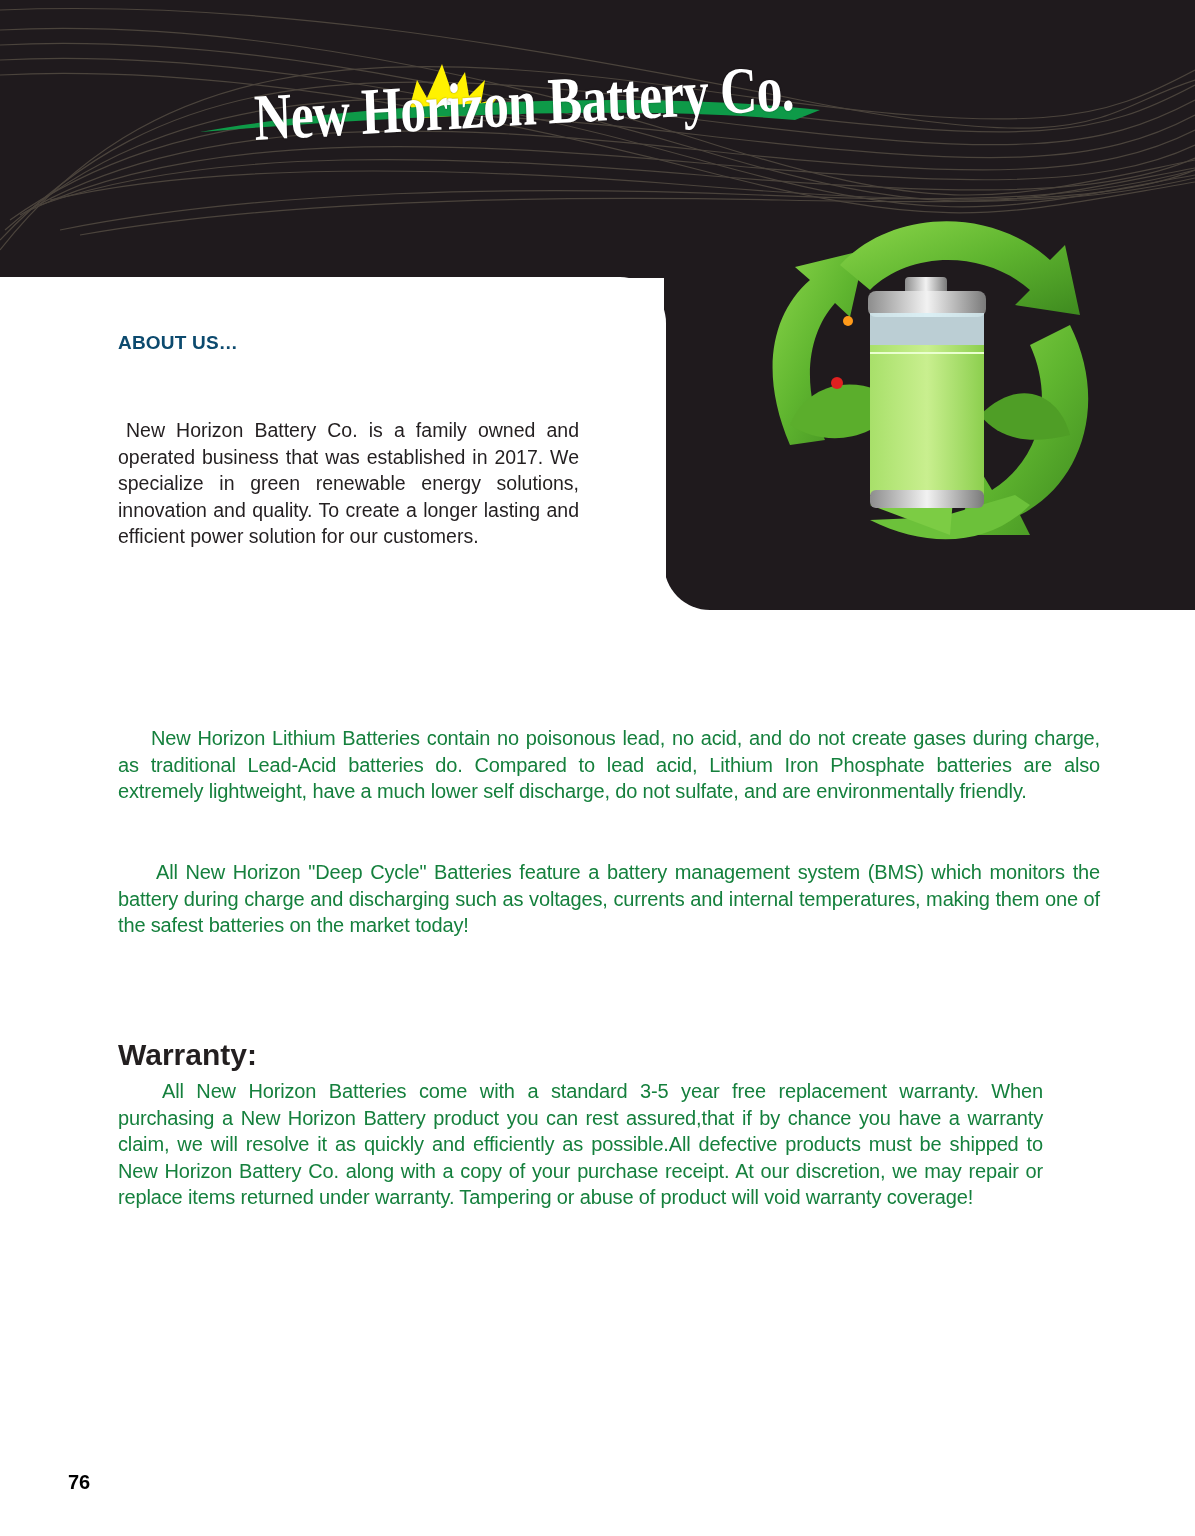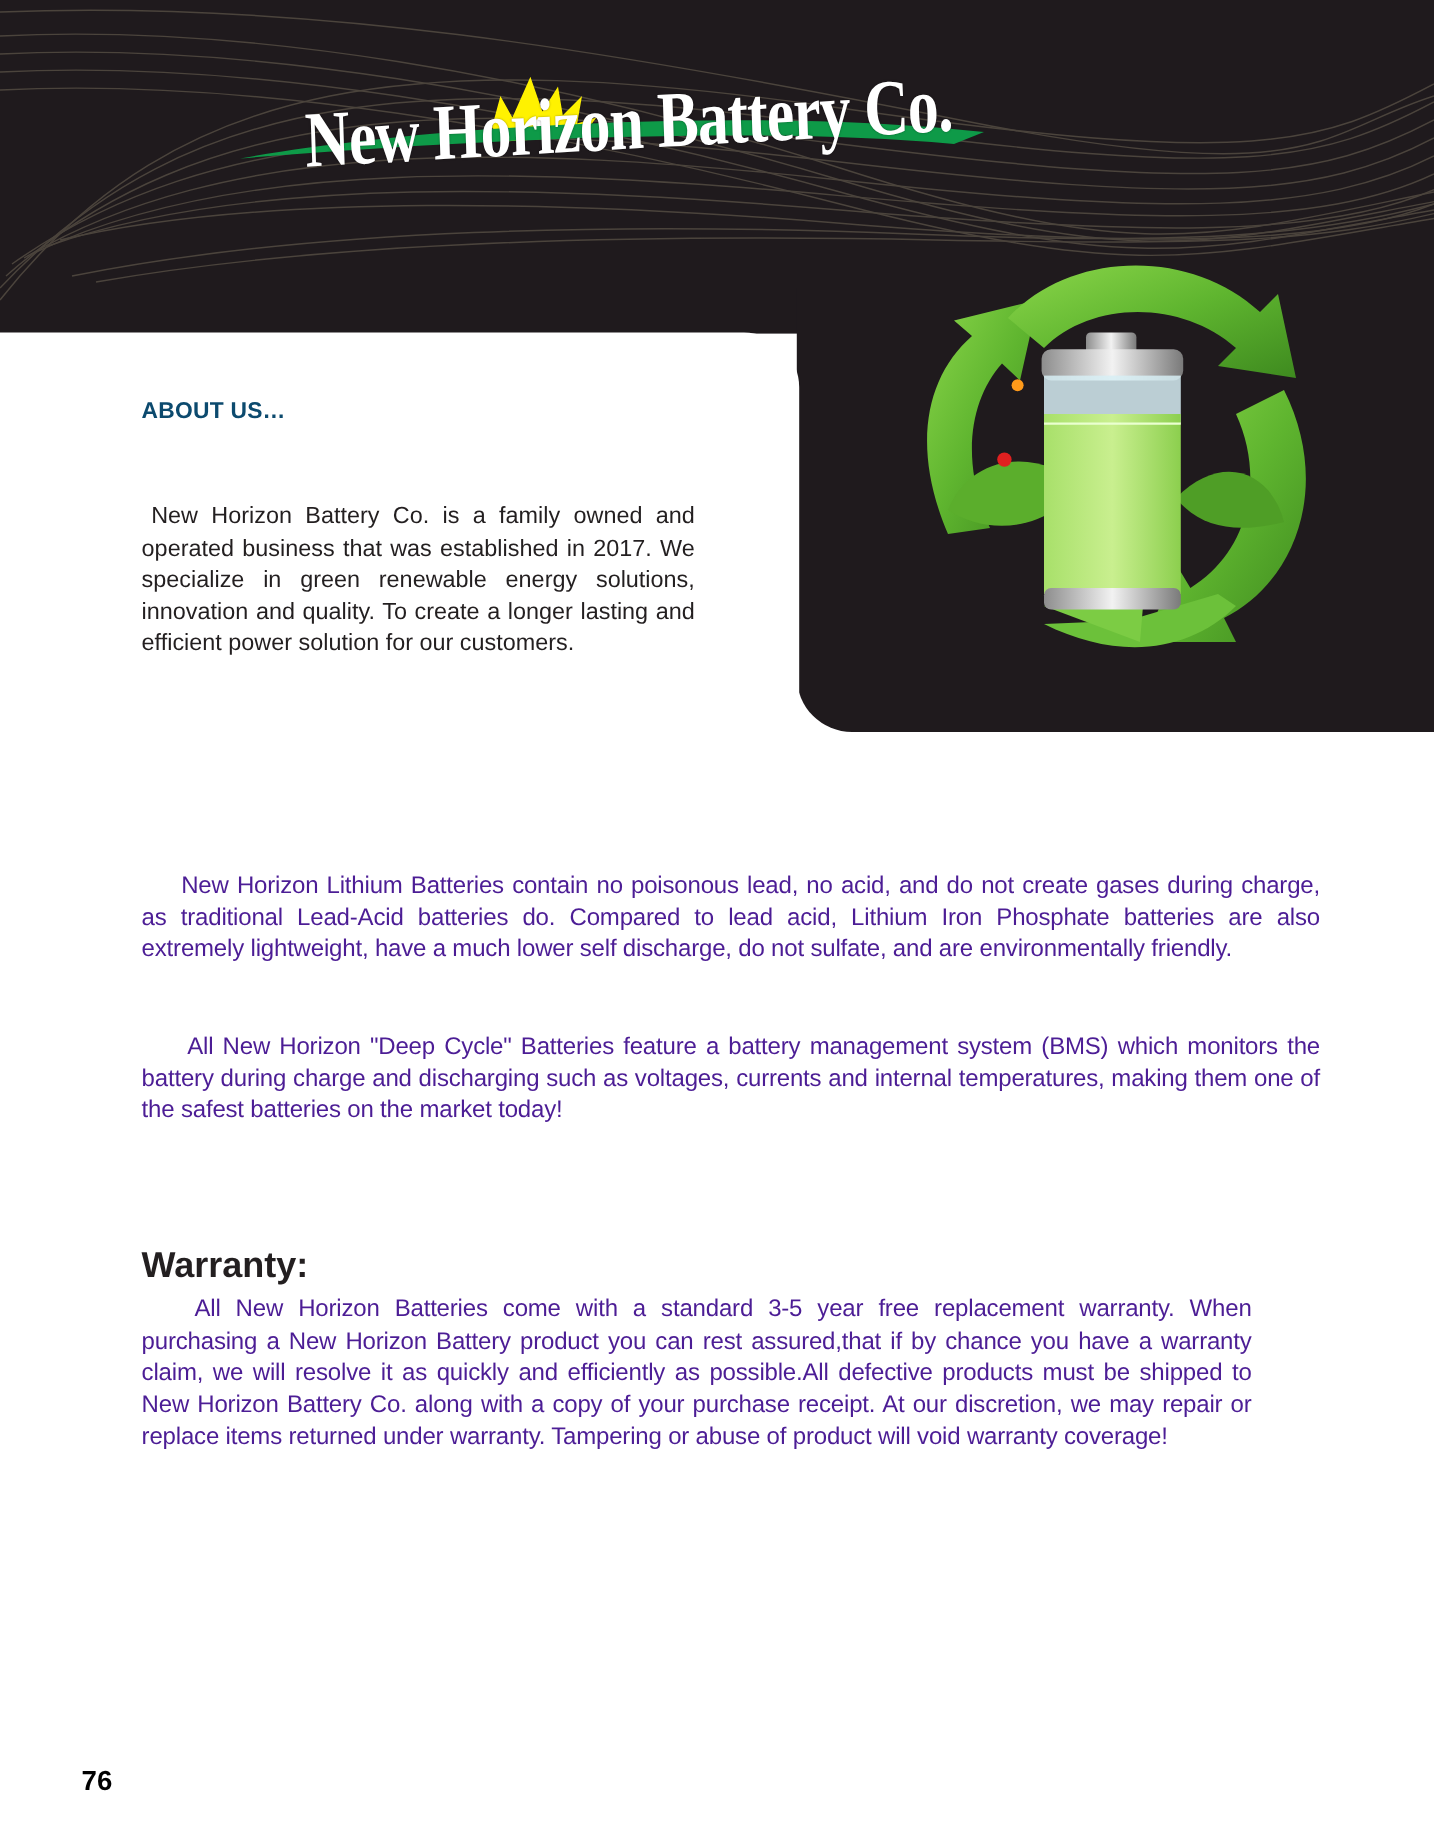--- a/index.html
+++ b/index.html
@@ -53,35 +53,35 @@
   }
   .about-body {
     position: absolute; left: 118px; top: 385px; width: 461px;
     font-size: 19.5px; line-height: 26.6px; text-align: justify; color: #231f20; margin-top: 32px;
   }
   .about-body::first-line { }
 
   
   .para {
     position: absolute; left: 118px; width: 982px;
-    font-size: 20px; line-height: 26.6px; text-align: justify; color: #4c1d95;
+    font-size: 20px; line-height: 26.6px; text-align: justify; color: #15803d;
     letter-spacing: -0.15px;
   }
   .indent { display: inline-block; }
   .p1 { top: 725px; }
   .p2 { top: 859px; }
   .warranty-title {
     position: absolute; left: 118px; top: 1038px;
     font-size: 30px; color: #231f20; font-weight: bold;
   }
   .p3 { top: 1078px; width: 925px; }
 
   .page-number {
     position: absolute; left: 68px; top: 1471px;
-    font-weight: bold; font-size: 23px; color: #000;
+    font-weight: bold; font-size: 20px; color: #000;
   }
 </style>
 </head>
 <body>
 
 <div class="header-band">
   <svg class="waves" width="1195" height="278" viewBox="0 0 1195 278">
     <g fill="none" stroke="#5a5247" stroke-width="1.2" opacity="0.75">
       <path d="M0,250 C150,60 350,40 700,90 S1100,120 1195,70"></path>
       <path d="M0,240 C160,70 360,60 700,105 S1100,135 1195,85"></path>

